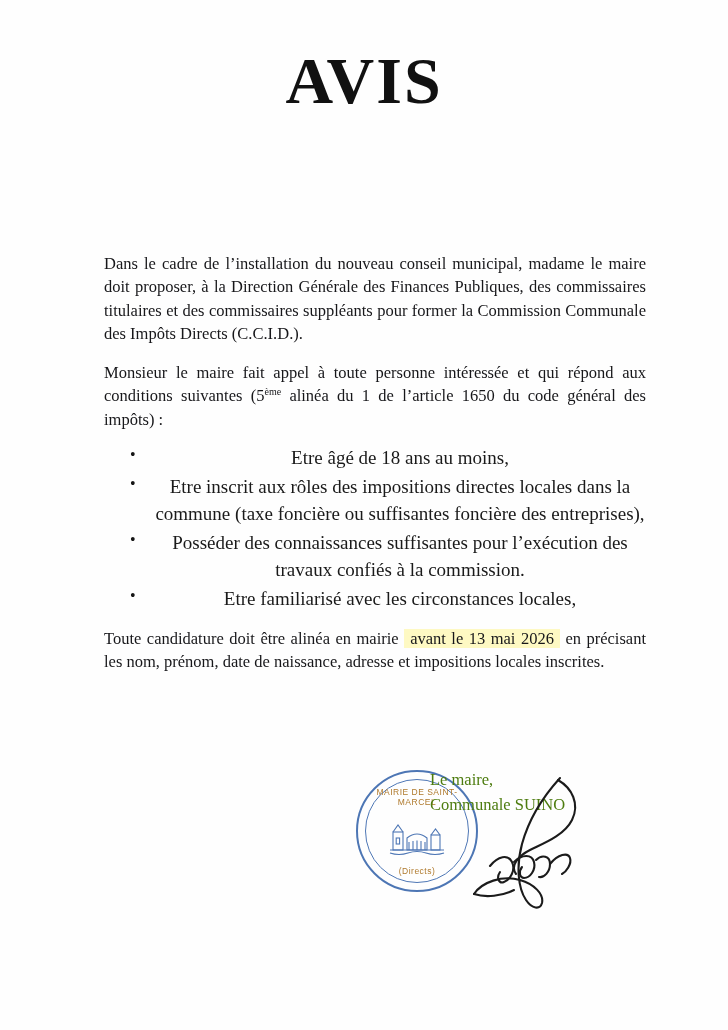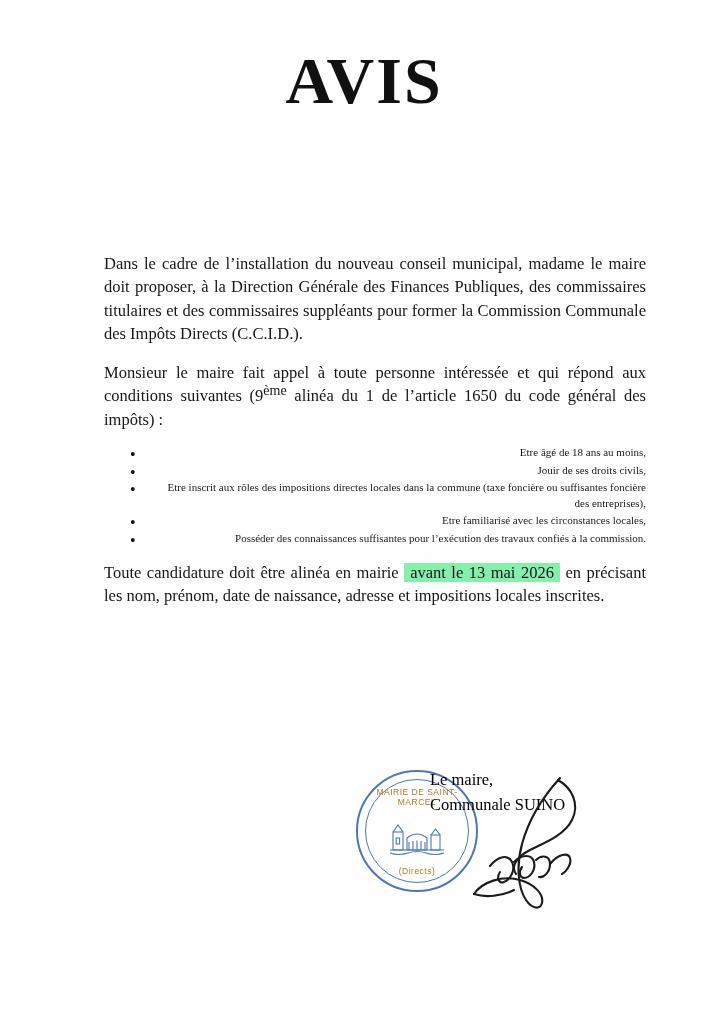--- a/index.html
+++ b/index.html
@@ -49,58 +49,58 @@
   p.para.tight {
     margin-bottom: 14px;
   }
   ul.conditions {
     margin: 4px 0 14px 0;
     padding-left: 48px;
     list-style: none;
   }
   ul.conditions li {
     position: relative;
-    font-size: 11px;
+    font-size: 19px;
     line-height: 1.42;
     margin-bottom: 2px;
-    text-align: right;
+    text-align: center;
     padding-left: 2px;
   }
   ul.conditions li::before {
     content: "\2022";
     position: absolute;
     left: -22px;
     top: -1px;
     font-size: 16px;
     color: #151515;
   }
   .hl {
-    background: #86efac;
+    background: #fef9c3;
     padding: 0 6px;
   }
   sup.ord {
-    font-size: 14px;
+    font-size: 10px;
     vertical-align: super;
     line-height: 0;
   }
   
   .sign-area {
     position: absolute;
     left: 330px;
     top: 760px;
     width: 320px;
     height: 170px;
   }
   .sign-lines {
     position: absolute;
     left: 100px;
     top: 8px;
     font-size: 16.5px;
     line-height: 1.5;
-    color: #000000;
+    color: #4d7c0f;
   }
   .stamp {
     position: absolute;
     left: 26px;
     top: 10px;
     width: 122px;
     height: 122px;
     border-radius: 50%;
     border: 2px solid #2f5fa8;
     color: #a16207;
@@ -141,28 +141,27 @@
 <body>
 
 <div class="page">
 
   <h1 class="doc-title">AVIS</h1>
 
   <div class="body-block">
 
     <p class="para">Dans le cadre de l’installation du nouveau conseil municipal, madame le maire doit proposer, à la Direction Générale des Finances Publiques, des commissaires titulaires et des commissaires suppléants pour former la Commission Communale des Impôts Directs (C.C.I.D.).</p>
 
-    <p class="para tight"><span>Monsieur le maire fait appel à toute personne intéressée et qui répond aux conditions suivantes (9</span><sup class="ord">ème</sup><span> alinéa du 1 de l’article 1650 du code général des impôts) :</span></p>
+    <p class="para tight"><span>Monsieur le maire fait appel à toute personne intéressée et qui répond aux conditions suivantes (5</span><sup class="ord">ème</sup><span> alinéa du 1 de l’article 1650 du code général des impôts) :</span></p>
 
     <ul class="conditions">
       <li>Etre âgé de 18 ans au moins,</li>
-      <li>Jouir de ses droits civils,</li>
       <li>Etre inscrit aux rôles des impositions directes locales dans la commune (taxe foncière ou suffisantes foncière des entreprises),</li>
+      <li>Posséder des connaissances suffisantes pour l’exécution des travaux confiés à la commission.</li>
       <li>Etre familiarisé avec les circonstances locales,</li>
-      <li>Posséder des connaissances suffisantes pour l’exécution des travaux confiés à la commission.</li>
     </ul>
 
     <p class="para"><span>Toute candidature doit être alinéa en mairie </span><span class="hl">avant le 13 mai 2026</span><span> en précisant les nom, prénom, date de naissance, adresse et impositions locales inscrites.</span></p>
 
   </div>
 
   <div class="sign-area">
 
     <div class="stamp">
       <div class="stamp-top">MAIRIE DE SAINT-MARCEL</div>

